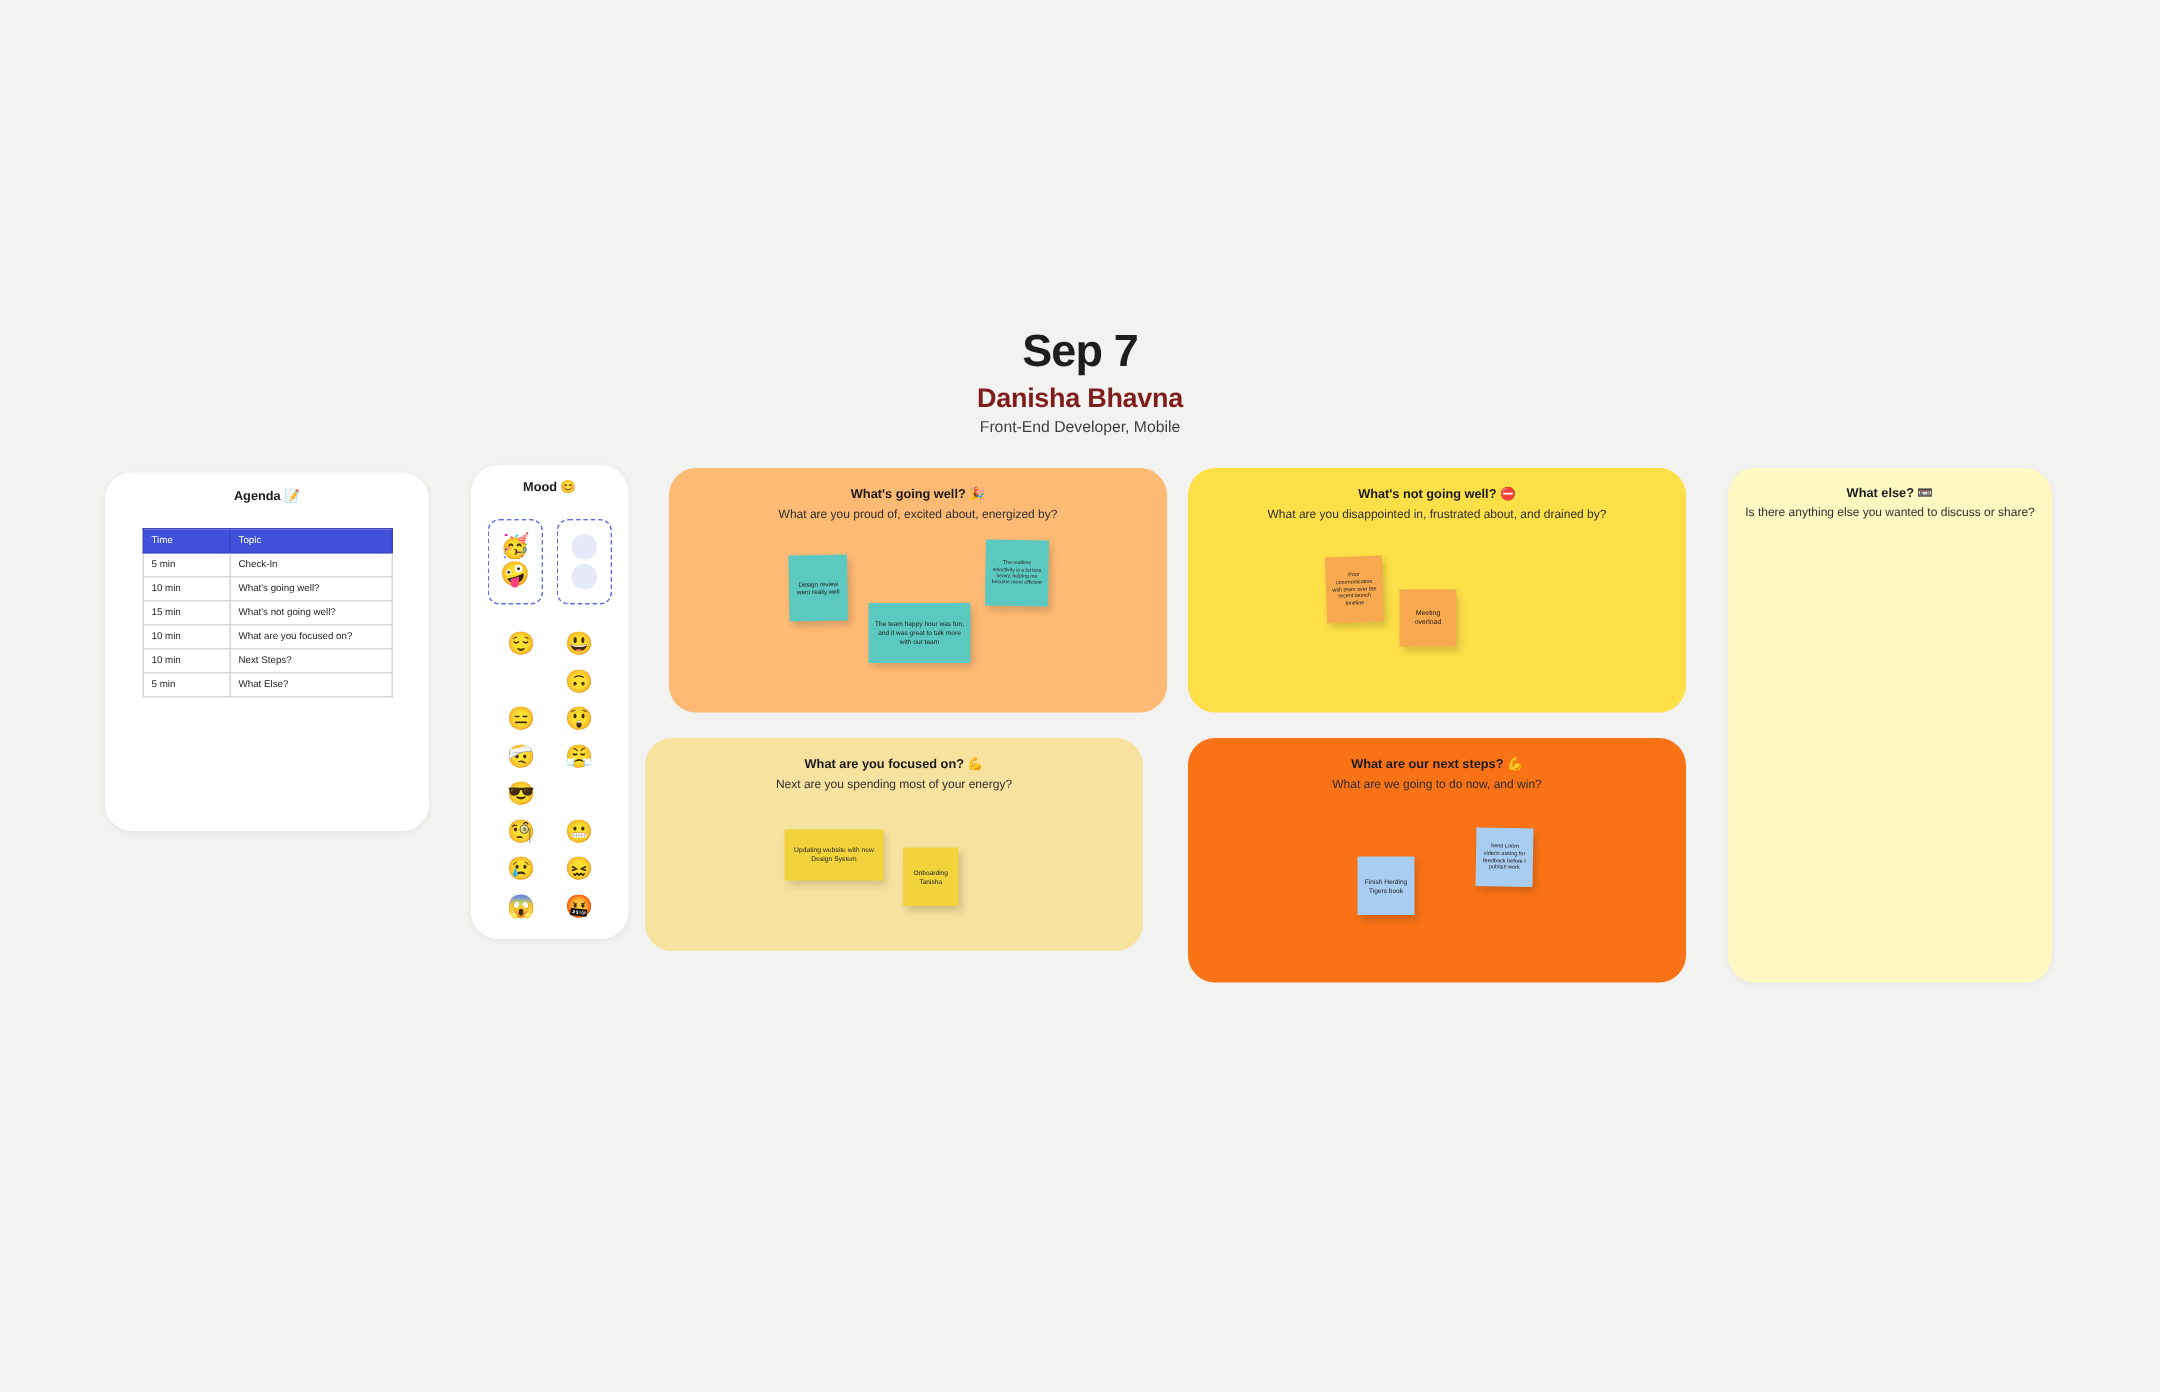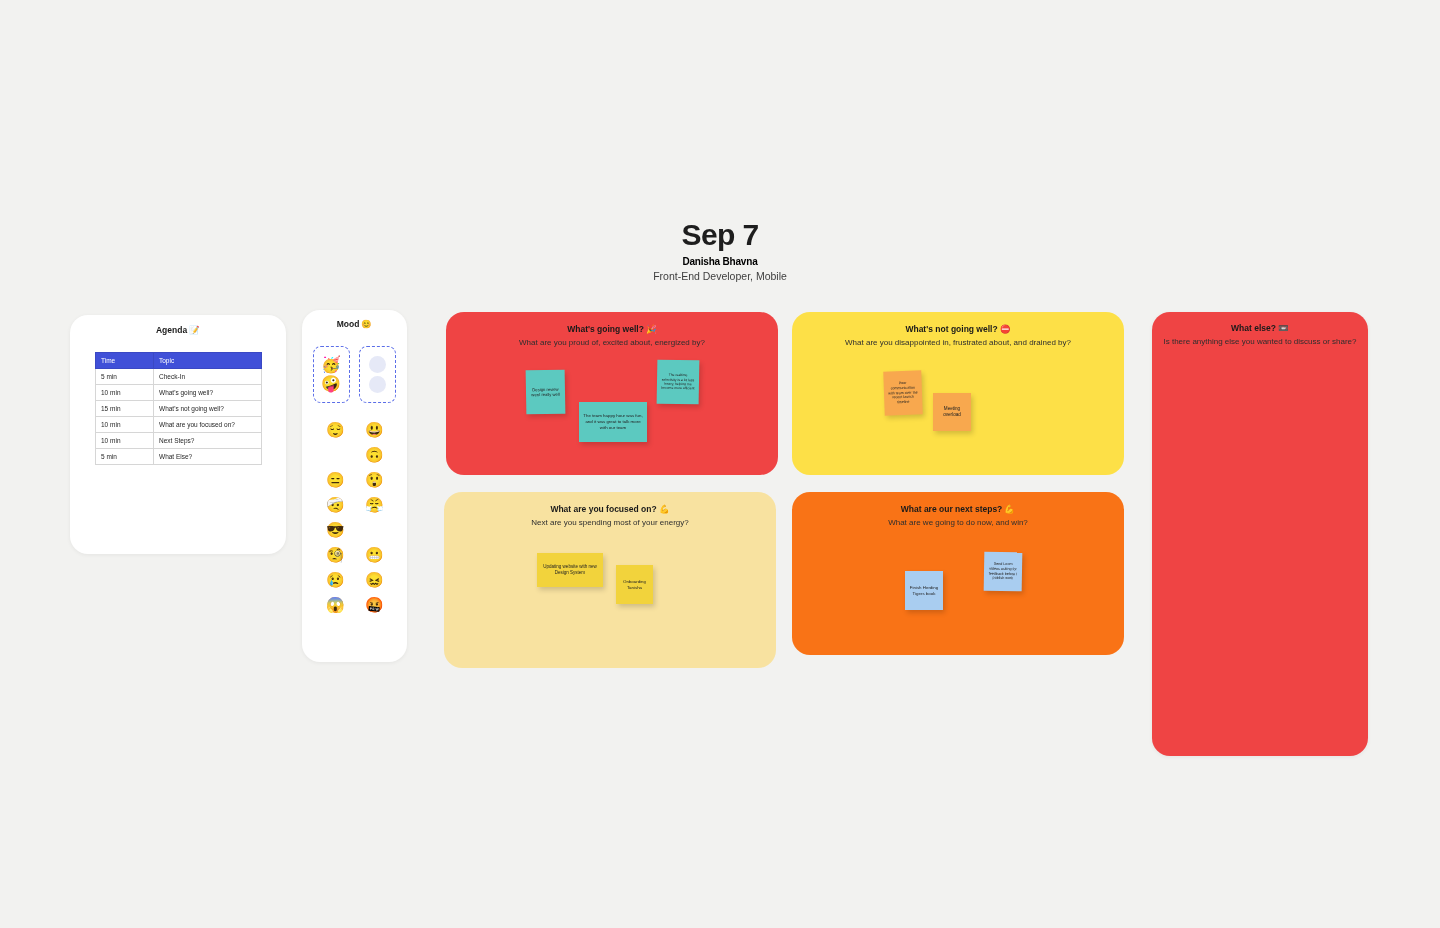--- a/index.html
+++ b/index.html
@@ -13,21 +13,21 @@
   }
   .board { position: relative; width: 1440px; height: 928px; text-decoration: underline; }
 
   
   .header { position: absolute; left: 0; top: 218px; width: 1440px; text-align: center; }
   .header .date {
     font-size: 30px; font-weight: bold; color: #1e1e1e;
     letter-spacing: -0.6px; line-height: 1.1; margin: 0 0 5px 0;
   }
   .header .person {
-    font-size: 10px; font-weight: bold; color: #000000;
+    font-size: 18px; font-weight: bold; color: #7f1d1d;
     letter-spacing: -0.2px; line-height: 1.1; margin: 0 0 4px 0;
   }
   .header .role { font-size: 10.5px; color: #3e3e3e; line-height: 1.1; }
 
   
   .card { position: absolute; border-radius: 18px; }
   .card-title {
     text-align: center; font-size: 8.5px; font-weight: bold;
     color: #1a1a1a; line-height: 1.25; padding-top: 12px;
   }
@@ -52,21 +52,21 @@
     font-size: 6.5px;
   }
   .agenda-table td {
     padding: 4px 5px; border: 1px solid #d6d6d6; color: #1f1f1f;
     background: #ffffff; font-size: 6.5px;
   }
   .agenda-table .col-time { width: 58px; }
 
   
   #mood-card {
-    left: 302px; top: 310px; width: 105px; height: 352px;
+    left: 314px; top: 310px; width: 105px; height: 316px;
     background: #ffffff; box-shadow: 0 1px 4px rgba(0,0,0,0.06);
   }
   #mood-card .card-title { padding-top: 9px; }
   .dropzones {
     position: absolute; left: 11px; top: 36px; width: 84px;
     display: flex; gap: 9px;
   }
   .dropzone {
     width: 37px; height: 57px; border: 1.4px dashed #5b6ee8;
     border-radius: 8px; display: flex; flex-direction: column;
@@ -76,27 +76,27 @@
   .slot { width: 17px; height: 17px; border-radius: 50%; background: #e6e9f7; }
   .mood-grid {
     position: absolute; left: 14px; top: 112px; width: 78px;
     display: grid; grid-template-columns: 27px 27px; gap: 10px 12px;
     justify-content: center;
   }
   .mood-grid .emo { font-size: 15px; line-height: 1; text-align: center; }
   .mood-grid .emo.blank { visibility: hidden; }
 
   
-  #going-well  { left: 446px;  top: 312px; width: 332px; height: 163px; background: #ef4444; border-radius: 18px; }
+  #going-well  { left: 446px;  top: 312px; width: 332px; height: 163px; background: #fdba74; border-radius: 18px; }
   #not-going   { left: 792px;  top: 312px; width: 332px; height: 163px; background: #fde047; }
-  #focused-on  { left: 444px;  top: 492px; width: 332px; height: 176px; background: #f8e2a0; }
+  #focused-on  { left: 430px;  top: 492px; width: 332px; height: 142px; background: #f8e2a0; }
   #next-steps  { left: 792px;  top: 492px; width: 332px; height: 163px; background: #f97316; }
   #what-else   {
-    left: 1152px; top: 312px; width: 216px; height: 444px;
-    background: #ef4444; box-shadow: 0 1px 4px rgba(0,0,0,0.06);
+    left: 1152px; top: 312px; width: 216px; height: 343px;
+    background: #fef9c3; box-shadow: 0 1px 4px rgba(0,0,0,0.06);
   }
   #what-else .card-title { padding-top: 11px; }
 
   
   .note {
     position: absolute; display: flex; align-items: center;
     justify-content: center; text-align: center;
     box-shadow: 2px 3px 5px rgba(0,0,0,0.16);
     color: #222; padding: 4px; line-height: 1.3;
     word-break: break-word; hyphens: auto;

